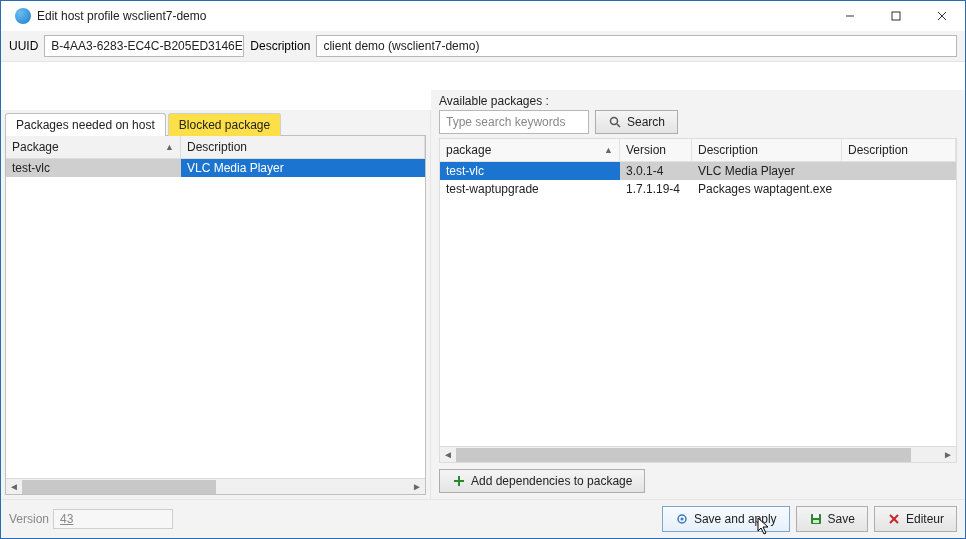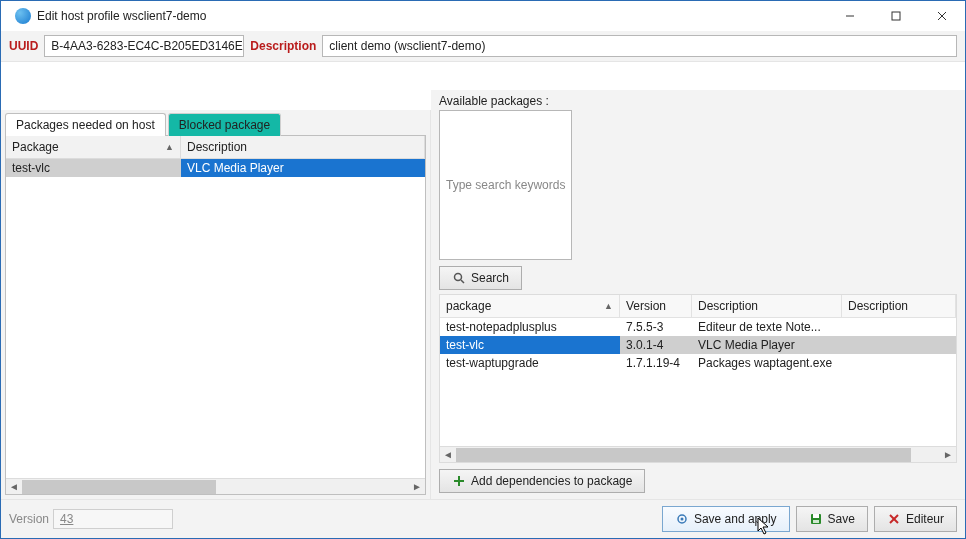--- a/index.html
+++ b/index.html
@@ -7,52 +7,52 @@
   .window { width:966px; height:539px; border:1px solid #2a6bb4; background:#fff; display:flex; flex-direction:column; }
   
   .titlebar { height:30px; background:#fff; display:flex; align-items:center; padding-left:6px;margin-left:8px; }
   .titlebar .appicon { width:16px; height:16px; border-radius:50%; background: radial-gradient(circle at 30% 30%, #6cc0f0, #1a7bd0); margin-right:6px; }
   .titlebar .title { flex:1; font-size:12px; }
   .winbtns { display:flex; height:100%; }
   .winbtn { width:46px; display:flex; align-items:center; justify-content:center; color:#333; }
   .winbtn svg { stroke:#333; }
   
   .inforow { display:flex; align-items:center; gap:6px; padding:4px 8px; background:#f3f3f3; border-bottom:1px solid #e5e5e5; }
-  .lbl { color:#b91c1c;font-weight:bold; }
+  .lbl { color:#000000; }
   .tbox { border:1px solid #b7b7b7; background:#fff; padding:3px 6px; height:22px; font-size:12px; display:flex; align-items:center; overflow:hidden; white-space:nowrap; }
   .uuidbox { width:200px; }
   .descbox { flex:1; }
   
   .main { flex:1; display:flex; min-height:0; }
   .leftpane { width:430px; display:flex; flex-direction:column; border-right:1px solid #e5e5e5; background:#f3f3f3;margin-top:48px; }
   .rightpane { flex:1; display:flex; flex-direction:column; background:#f3f3f3;margin-top:28px; }
   
   .tabs { display:flex; padding:2px 4px 0 4px; gap:2px; background:#f3f3f3; }
-  .tab { border:1px solid #cfcfcf; background:#14b8a6; padding:4px 10px; border-bottom:none; border-radius:3px 3px 0 0; font-size:12px; position:relative; top:1px; }
+  .tab { border:1px solid #cfcfcf; background:#fde047; padding:4px 10px; border-bottom:none; border-radius:3px 3px 0 0; font-size:12px; position:relative; top:1px; }
   .tab.active { background:#fff; border-color:#bfbfbf; z-index:2; }
   .tabbody { flex:1; border:1px solid #bfbfbf; background:#fff; margin:0 4px 4px 4px; display:flex; flex-direction:column; min-height:0; }
   
   .lhdr { display:flex; background:#f2f2f2; border-bottom:1px solid #dcdcdc; font-size:12px; }
   .lhdr .col { border-right:1px solid #dcdcdc; padding:4px 6px; display:flex; align-items:center; }
   .lhdr .col.pkg { width:175px; justify-content:space-between; }
   .lhdr .col.desc { flex:1; }
   .sortglyph { font-size:9px; color:#666; }
   .lrows { flex:1; overflow:auto; }
   .lrow { display:flex; height:18px; align-items:stretch; font-size:12px; }
   .lrow .c { padding:1px 6px; display:flex; align-items:center; }
   .lrow .c.pkg { width:175px; background:#cfcfcf; }
   .lrow .c.desc { flex:1; background:#1a74d0; color:#fff; }
   .hscroll { height:16px; background:#f0f0f0; border-top:1px solid #dcdcdc; position:relative; display:flex; align-items:center; justify-content:space-between; }
   .hscroll .arrow { width:16px; text-align:center; color:#666; font-size:10px; }
   .hscroll .track { flex:1; height:14px; background:#f0f0f0; position:relative; }
   .hscroll .thumb { position:absolute; left:0; top:0; height:100%; width:50%; background:#c8c8c8; }
   .hscroll.right .thumb { width:94%; }
   
   .availlabel { padding:4px 8px 2px 8px; }
-  .searchrow { display:flex; gap:6px; padding:0 0 4px 8px; align-items:flex-start;flex-direction:column; }
+  .searchrow { display:flex; gap:6px; padding:0 0 4px 8px; align-items:flex-start; }
   .searchbox { flex:0 0 150px; border:1px solid #b7b7b7; background:#fff; height:24px; padding:0 6px; display:flex; align-items:center; color:#888; }
   .btn { border:1px solid #adadad; background:linear-gradient(#f5f5f5,#e4e4e4); padding:3px 12px; height:24px; display:flex; align-items:center; gap:5px; font-size:12px; }
   .btn .icon { width:14px; height:14px; display:flex; align-items:center; justify-content:center; }
   
   .rtable { flex:1; margin:0 8px; border:1px solid #dcdcdc; background:#fff; display:flex; flex-direction:column; min-height:0; }
   .rhdr { display:flex; background:#f8f8f8; border-bottom:1px solid #e2e2e2; }
   .rhdr .rcol { border-right:1px solid #e2e2e2; padding:4px 6px; font-size:12px; display:flex; align-items:center; justify-content:space-between; }
   .rcol.pkg { width:180px; }
   .rcol.ver { width:72px; }
   .rcol.desc { width:150px; }
@@ -64,21 +64,21 @@
   .rrow.selected .rc.pkg { background:#1a74d0; color:#fff; }
   .rc.pkg { width:180px; }
   .rc.ver { width:72px; }
   .rc.desc { width:150px; }
   .rc.dep { flex:1; }
   
   .adddeprow { padding:6px 8px; }
   
   .footer { display:flex; align-items:center; padding:6px 8px; background:#f3f3f3; border-top:1px solid #e5e5e5; }
   .footer .verlabel { color:#888; margin-right:4px; }
-  .footer .verbox { width:120px; border:1px solid #cfcfcf; background:#f7f7f7; color:#888; padding:8px 6px; height:20px; display:flex; align-items:center;text-decoration:underline; }
+  .footer .verbox { width:120px; border:1px solid #cfcfcf; background:#f7f7f7; color:#888; padding:2px 6px; height:20px; display:flex; align-items:flex-start;text-decoration:underline; }
   .footer .spacer { flex:1; }
   .footer .btn { height:26px; margin-left:6px; }
   .btn.primary { border-color:#7aa7d0; background:linear-gradient(#f8fbff,#e6f0fa); }
   .cursor { position:absolute; width:14px; height:20px; pointer-events:none; }
 </style>
 </head>
 <body>
 
 <div class="window">
 
@@ -167,26 +167,20 @@
         <div class="rhdr">
           <div class="rcol pkg">
             <span>package</span>
             <span class="sortglyph">▲</span>
           </div>
           <div class="rcol ver">Version</div>
           <div class="rcol desc">Description</div>
           <div class="rcol dep">Description</div>
         </div>
         <div class="rrows">
-          <div class="rrow">
-            <div class="rc pkg">test-notepadplusplus</div>
-            <div class="rc ver">7.5.5-3</div>
-            <div class="rc desc">Editeur de texte Note...</div>
-            <div class="rc dep"></div>
-          </div>
           <div class="rrow selected">
             <div class="rc pkg">test-vlc</div>
             <div class="rc ver">3.0.1-4</div>
             <div class="rc desc">VLC Media Player</div>
             <div class="rc dep"></div>
           </div>
           <div class="rrow">
             <div class="rc pkg">test-waptupgrade</div>
             <div class="rc ver">1.7.1.19-4</div>
             <div class="rc desc">Packages waptagent.exe</div>

